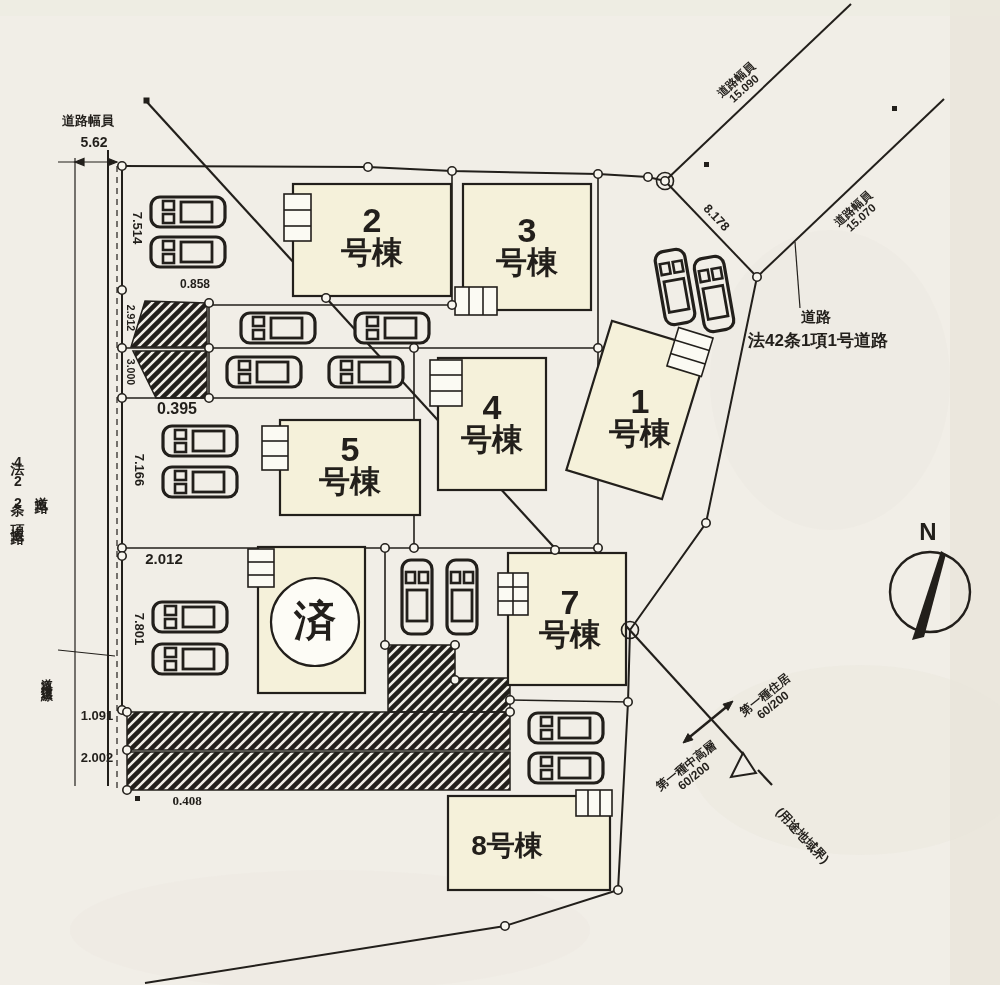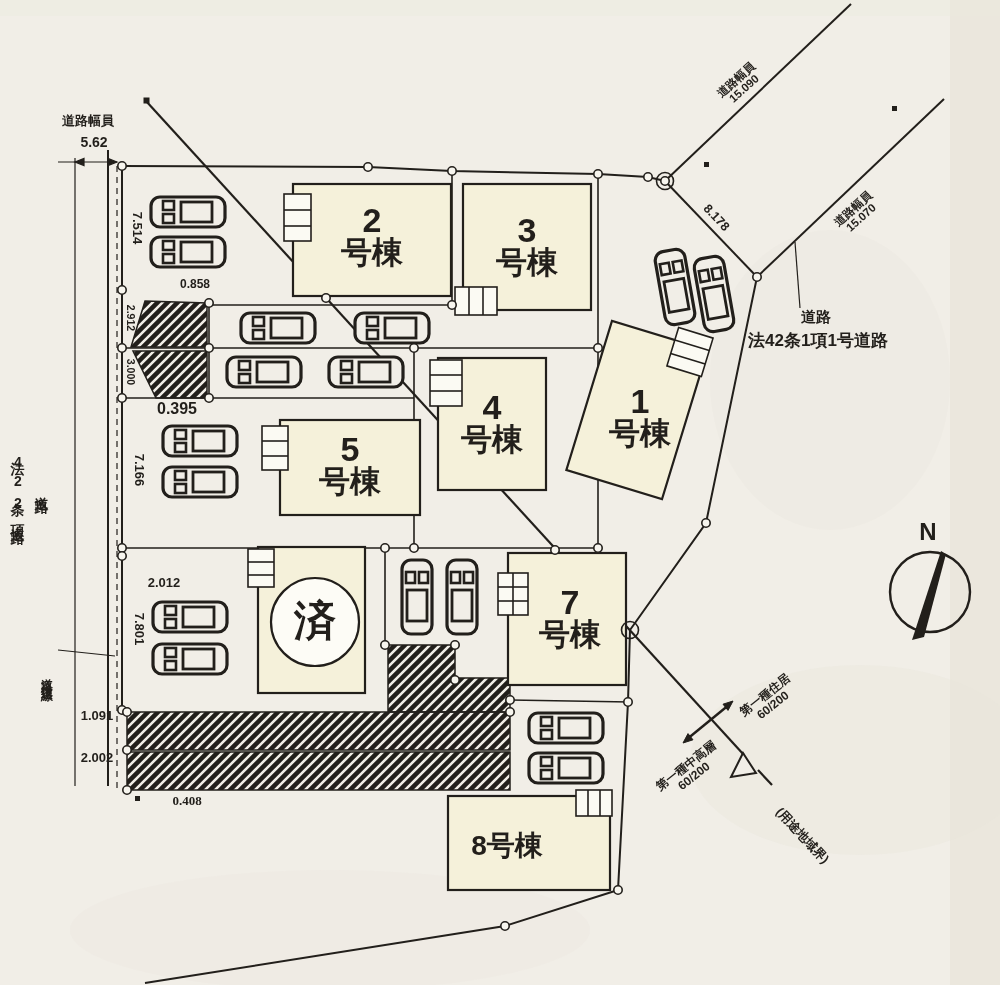--- a/index.html
+++ b/index.html
@@ -229,21 +229,21 @@
 <div class="lbl vtext" style="left:18px;top:487px;font-size:14px;transform:translate(-50%,-50%);">法42条2項道路</div>
 <div class="lbl vtext" style="left:42px;top:489px;font-size:14px;transform:translate(-50%,-50%);">道路</div>
 <div class="lbl vtext" style="left:47px;top:676px;font-size:12px;transform:translate(-50%,-50%);">道路後退線</div>
 
 <div class="lbl r90" style="left:137px;top:228px;font-size:13px;">7.514</div>
 <div class="lbl" style="left:173px;top:284px;font-size:12px;padding-left:44px;">0.858</div>
 <div class="lbl r90" style="left:130px;top:318px;font-size:10.5px;">2.912</div>
 <div class="lbl r90" style="left:130px;top:372px;font-size:10.5px;">3.000</div>
 <div class="lbl" style="left:177px;top:409px;font-size:16px;">0.395</div>
 <div class="lbl r90" style="left:139px;top:470px;font-size:13px;">7.166</div>
-<div class="lbl" style="left:164px;top:559px;font-size:13px;margin-top:24px;">2.012</div>
+<div class="lbl" style="left:164px;top:559px;font-size:15px;">2.012</div>
 <div class="lbl r90" style="left:139px;top:629px;font-size:13px;">7.801</div>
 <div class="lbl" style="left:97px;top:716px;font-size:13px;">1.091</div>
 <div class="lbl" style="left:97px;top:758px;font-size:13px;">2.002</div>
 <div class="lbl" style="left:187px;top:801px;font-size:13px;font-family:Liberation Serif, serif;">0.408</div>
 
 <div class="lbl stack" style="left:740px;top:84px;font-size:11.5px;transform:translate(-50%,-50%) rotate(-42deg);">
   <div>道路幅員</div>
   <div>15.090</div>
 </div>
 <div class="lbl stack" style="left:857px;top:213px;font-size:11.5px;transform:translate(-50%,-50%) rotate(-42deg);">

